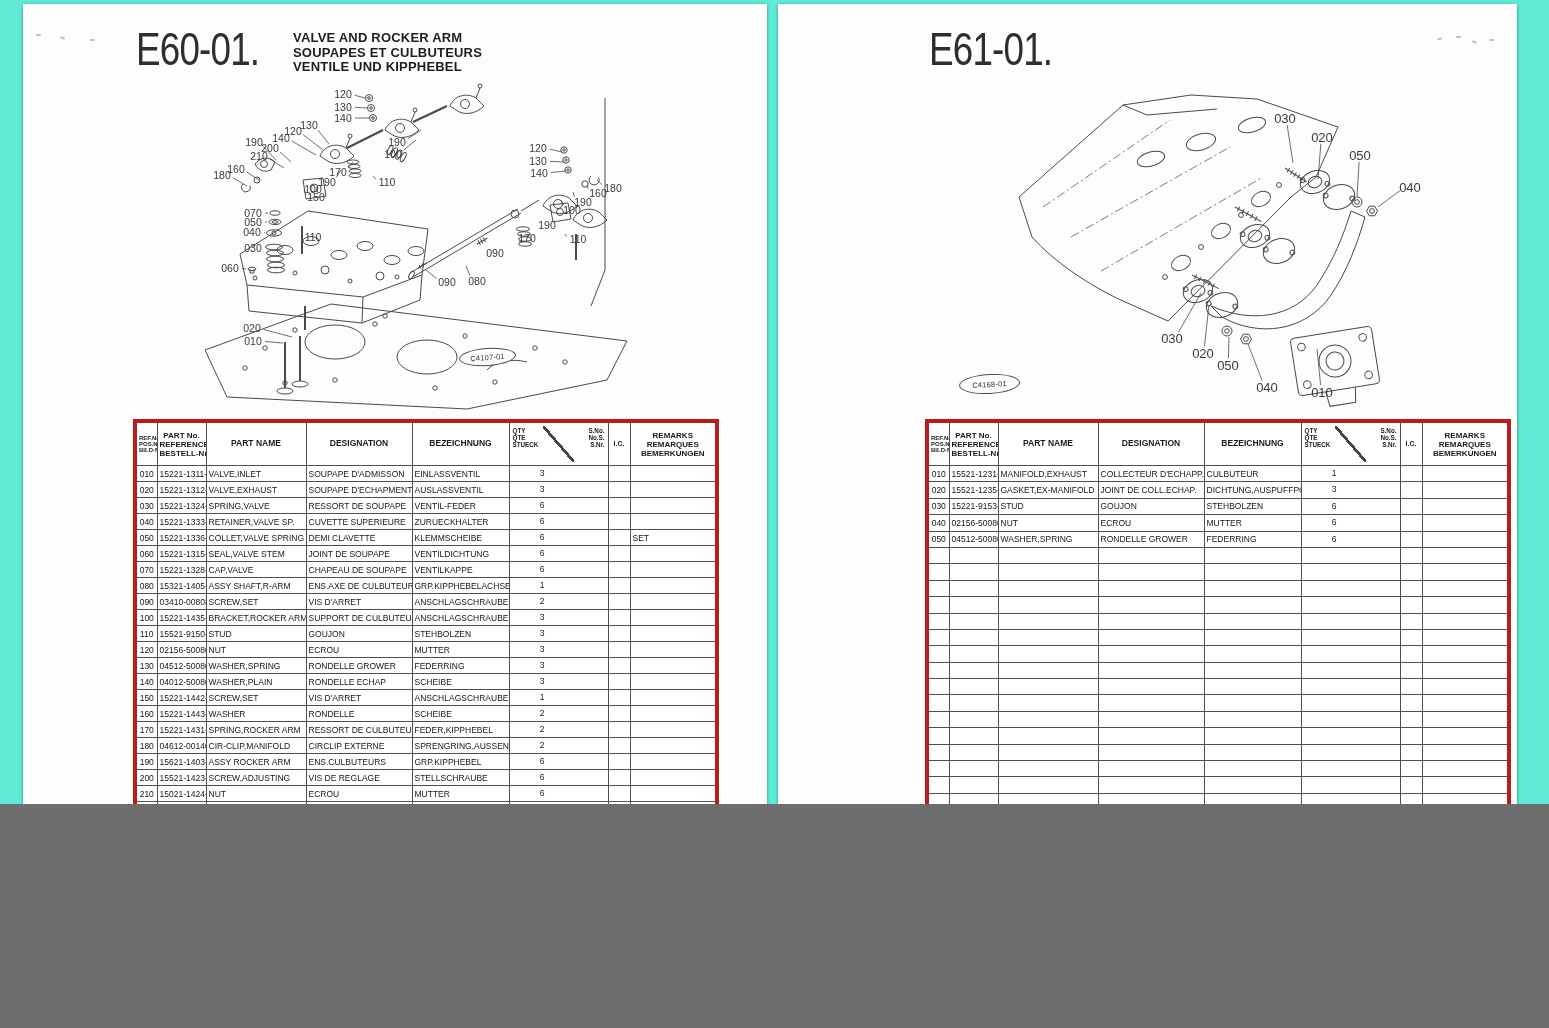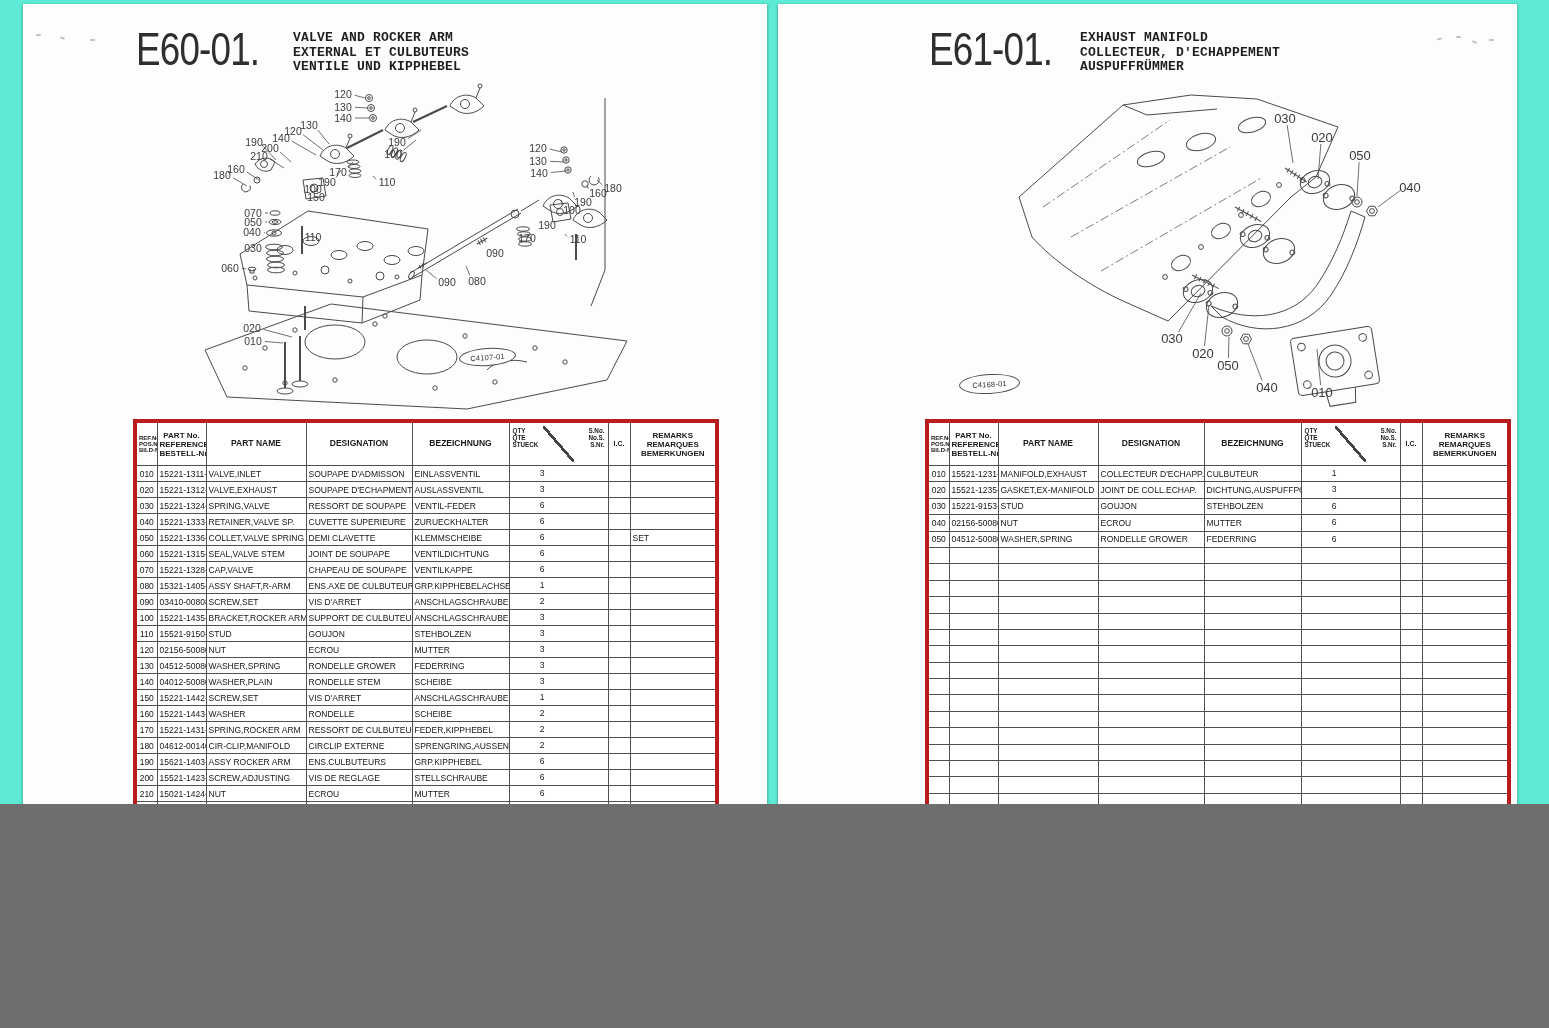--- a/index.html
+++ b/index.html
@@ -6,21 +6,21 @@
   .screen{position:relative;width:1549px;height:804px;background:#5eead4;overflow:hidden;
           font-family:"Liberation Sans",sans-serif;}
   .page{position:absolute;top:4px;height:987px;background:#fdfdfd;box-shadow:0 1px 3px rgba(0,0,0,.4);}
   #pageL{left:23px;width:744px;}
   #pageR{left:778px;width:739px;}
 
   .code{position:absolute;font-size:46px;color:#2e2e2e;letter-spacing:-1px;
         transform:scaleX(.8);transform-origin:0 0;white-space:nowrap;}
   #codeL{left:136px;top:22px;}
   #codeR{left:929px;top:22px;}
-  .subtitle{position:absolute;font-size:13px;font-weight:bold;color:#1e1e1e;line-height:14.5px;letter-spacing:.2px;white-space:nowrap;font-family:Liberation Mono, monospace;}
+  .subtitle{position:absolute;font-size:13px;font-weight:bold;color:#1e1e1e;line-height:14.5px;letter-spacing:.2px;white-space:nowrap;}
   #subL{left:293px;top:31px;}
   #subR{left:1080px;top:31px;}
 
   svg.diagram{position:absolute;}
   #svgL{left:135px;top:78px;}
   #svgR{left:1005px;top:85px;}
   svg text{font-family:"Liberation Sans",sans-serif;fill:#3a3a3a;}
   .art{stroke:#4a4a4a;fill:none;stroke-width:1;}
   .art2{stroke:#4a4a4a;fill:none;stroke-width:2;}
   .dd{stroke:#5a5a5a;fill:none;stroke-width:.8;stroke-dasharray:9 3 2 3;}
@@ -70,30 +70,25 @@
 
 <div class="screen">
 
   <div class="page" id="pageL"></div>
 
   <div class="page" id="pageR"></div>
 
   <div class="code" id="codeL">E60-01.</div>
   <div class="subtitle" id="subL">
     <div>VALVE AND ROCKER ARM</div>
-    <div>EXTERNAL ET CULBUTEURS</div>
+    <div>SOUPAPES ET CULBUTEURS</div>
     <div>VENTILE UND KIPPHEBEL</div>
   </div>
 
   <div class="code" id="codeR">E61-01.</div>
-  <div class="subtitle" id="subR">
-    <div>EXHAUST MANIFOLD</div>
-    <div>COLLECTEUR, D'ECHAPPEMENT</div>
-    <div>AUSPUFFRÜMMER</div>
-  </div>
 
   <div class="speck" style="left:36px;top:34px"></div>
   <div class="speck" style="left:60px;top:37px;transform:rotate(20deg)"></div>
   <div class="speck" style="left:90px;top:39px"></div>
   <div class="speck" style="left:1437px;top:38px;transform:rotate(-15deg)"></div>
   <div class="speck" style="left:1456px;top:36px"></div>
   <div class="speck" style="left:1472px;top:41px;transform:rotate(25deg)"></div>
   <div class="speck" style="left:1489px;top:39px"></div>
 
   <svg class="diagram" id="svgL" width="620" height="336" viewBox="0 0 620 336">
@@ -587,21 +582,21 @@
        <td>RONDELLE GROWER</td>
        <td>FEDERRING</td>
        <td class="cell-qty"><span>3</span></td>
        <td></td>
        <td></td>
         </tr>
         <tr>
           <td class="cell-ref">140</td>
        <td>04012-50080</td>
        <td>WASHER,PLAIN</td>
-       <td>RONDELLE STEM</td>
+       <td>RONDELLE ECHAP</td>
        <td>SCHEIBE</td>
        <td class="cell-qty"><span>3</span></td>
        <td></td>
        <td></td>
         </tr>
         <tr>
           <td class="cell-ref">150</td>
        <td>15221-1442-0</td>
        <td>SCREW,SET</td>
        <td>VIS D'ARRET</td>

